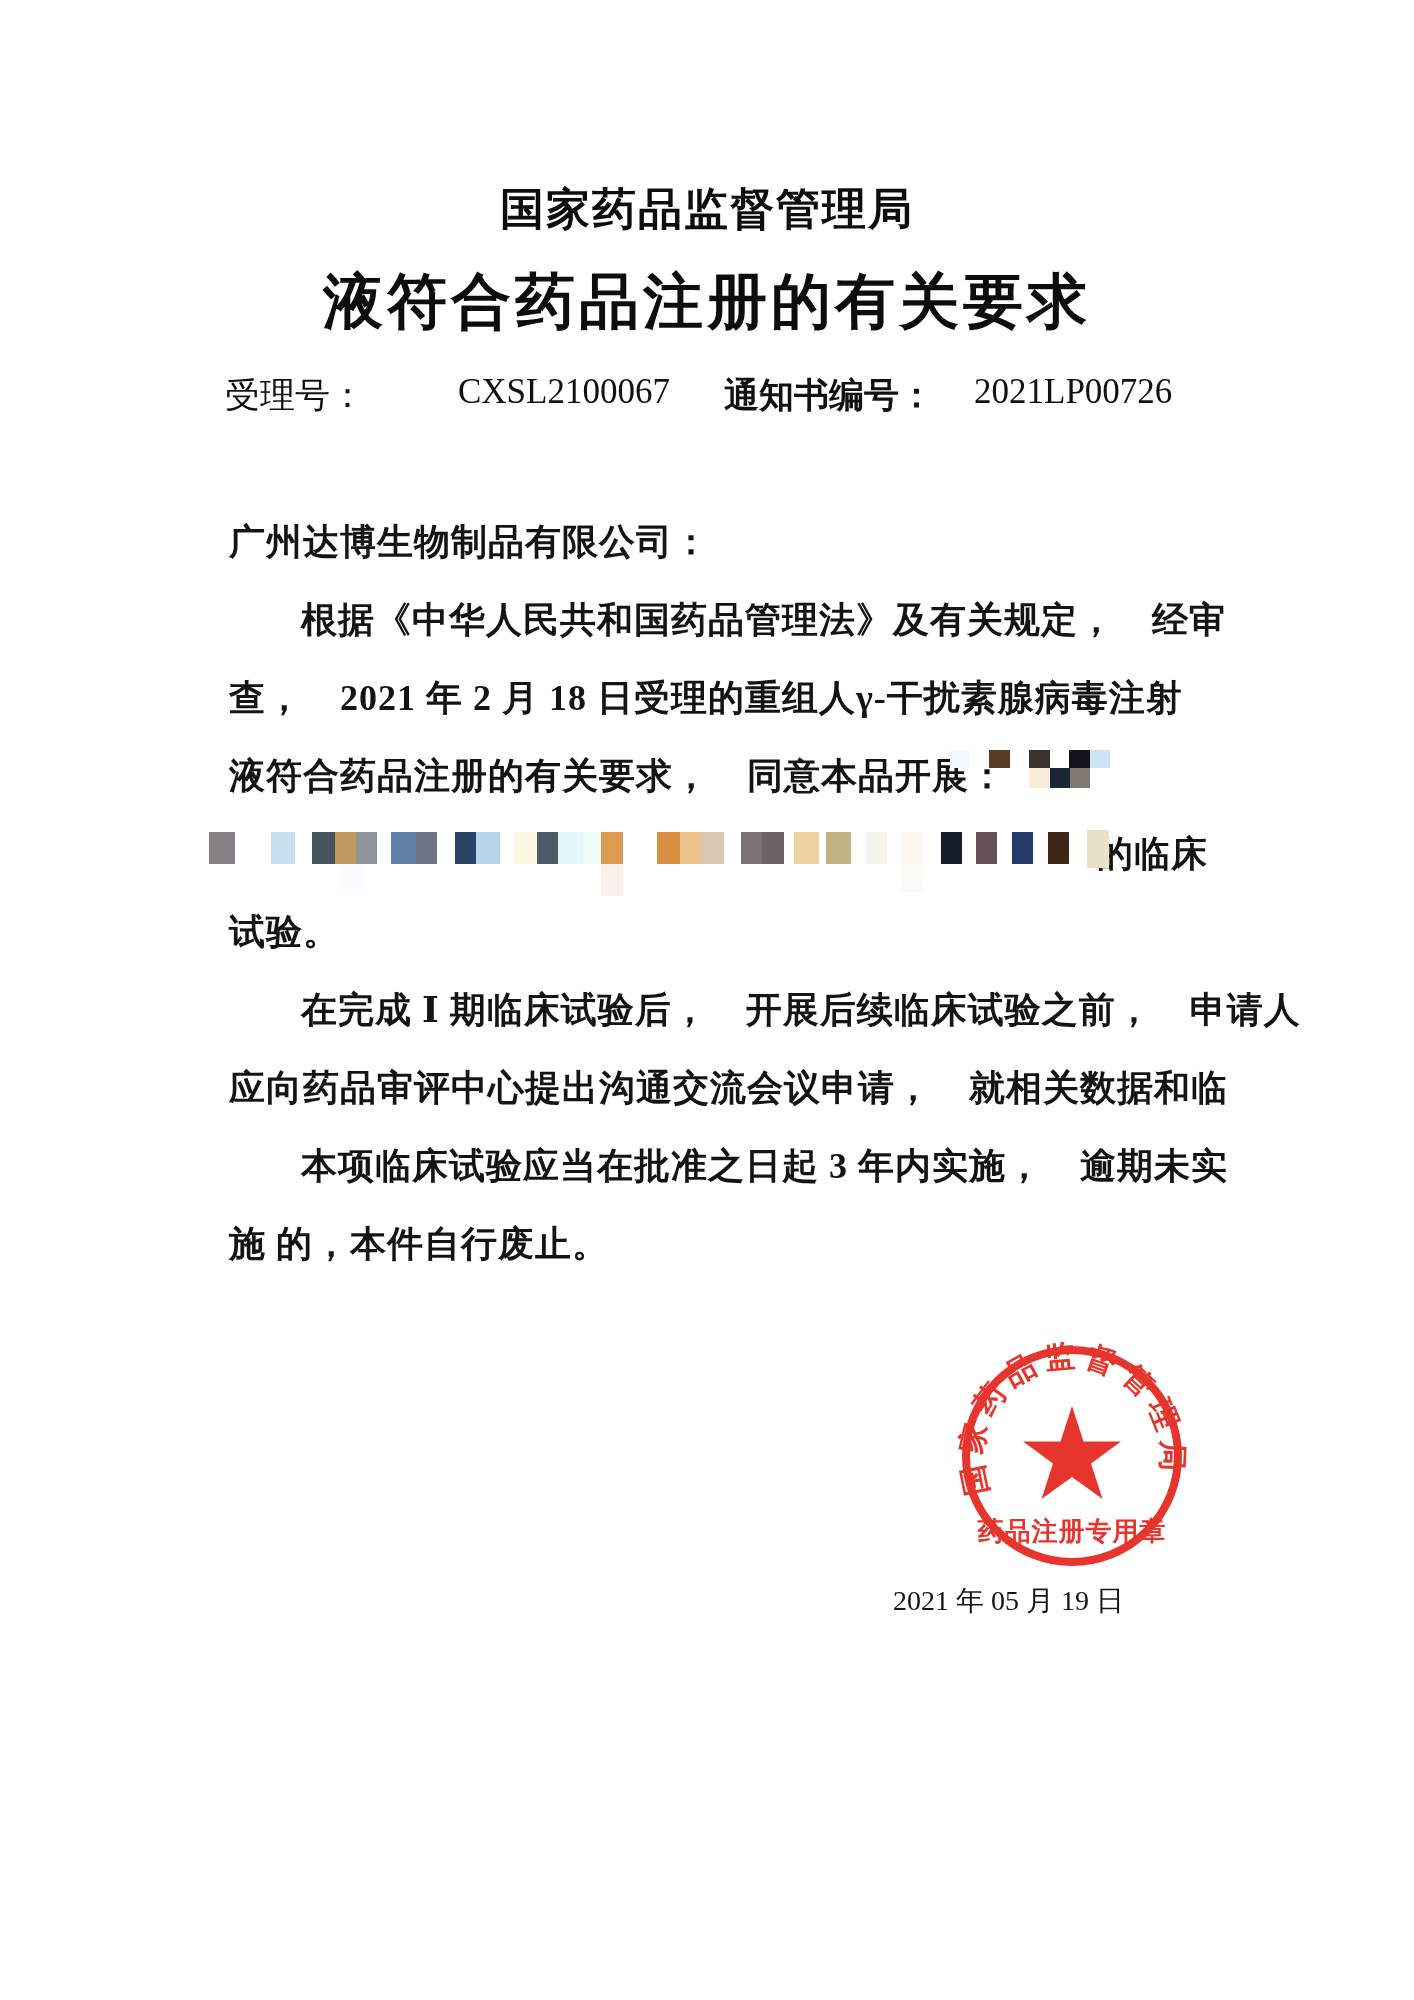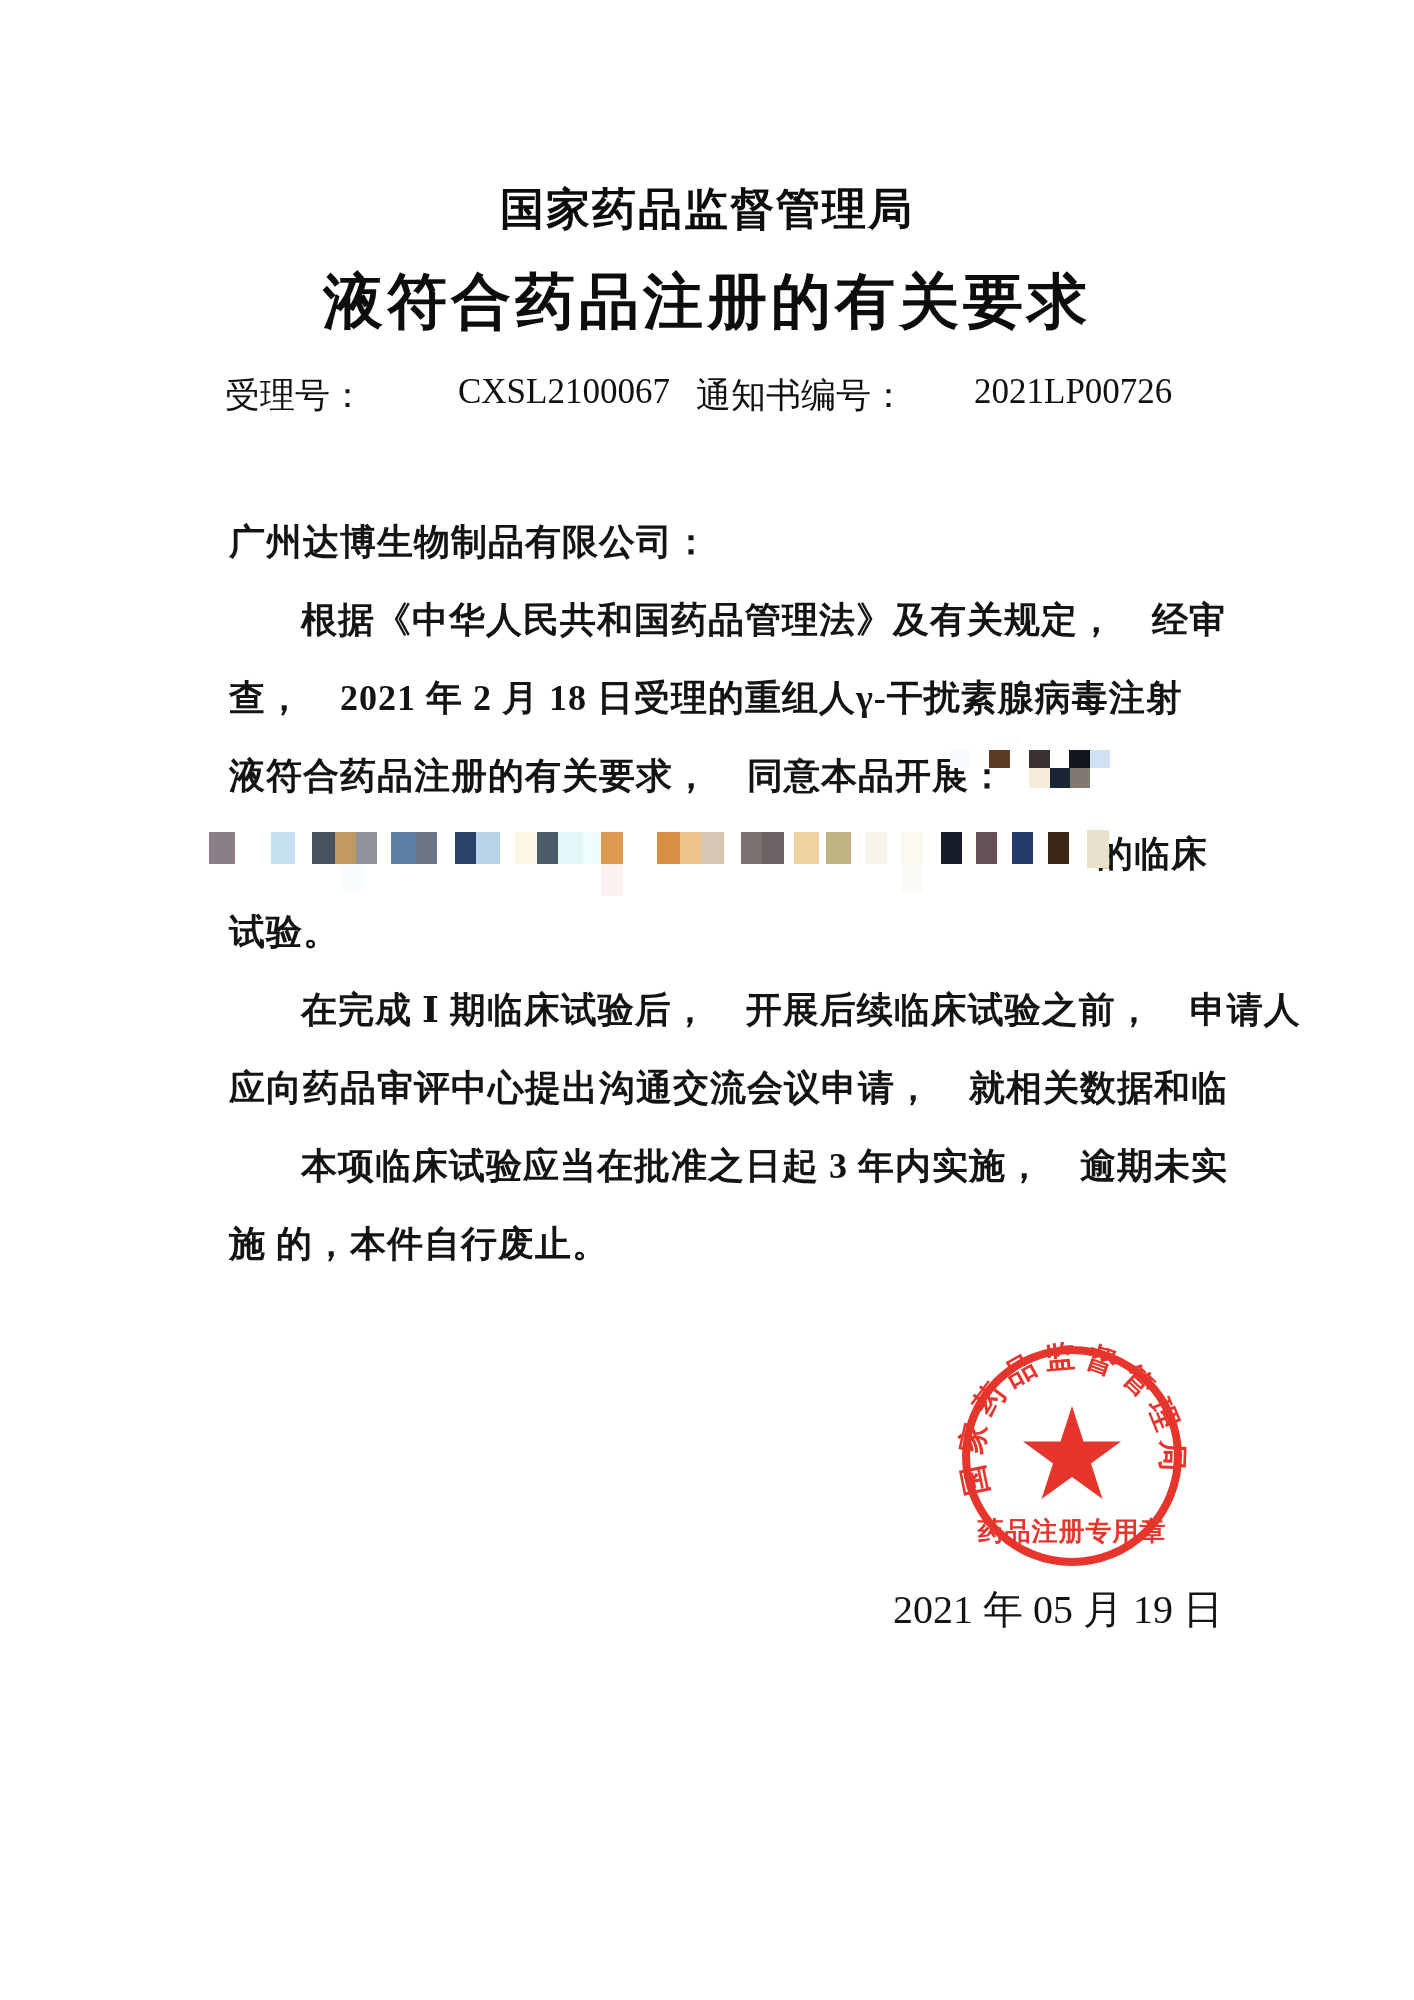--- a/index.html
+++ b/index.html
@@ -29,21 +29,21 @@
     text-align: center;
     font-weight: 700;
     font-size: 60px;
     letter-spacing: 4px;
     color: #0d0d0d;
   }
   .meta-row { position: absolute; top: 372px; left: 0; width: 100%; height: 44px; font-size: 35px; }
   .meta-row span { position: absolute; white-space: pre; }
   .m-accept-label { left: 225px; }
   .m-accept-value { left: 458px; font-family: "Liberation Serif", serif; }
-  .m-notice-label { left: 696px; }
+  .m-notice-label { left: 724px; font-weight: bold; }
   .m-notice-value { left: 974px; }
   .body-block {
     position: absolute;
     top: 503px; left: 229px; width: 1000px; font-weight: bold;
   }
   .bline {
     position: relative;
     height: 78px;
     line-height: 78px;
     font-size: 36px;
@@ -58,21 +58,21 @@
   .seal {
     position: absolute;
     left: 956px; top: 1342px;
     width: 232px; height: 232px;
     mix-blend-mode: multiply;
     opacity: 0.95;
   }
   .date-line {
     position: absolute;
     top: 1582px; left: 893px;
-    font-size: 40px;
+    font-size: 28px;
     white-space: pre;
     color: #141414;
   }
 </style>
 </head>
 <body>
 
 <div class="page">
 
   <div class="org-title">国家药品监督管理局</div>

